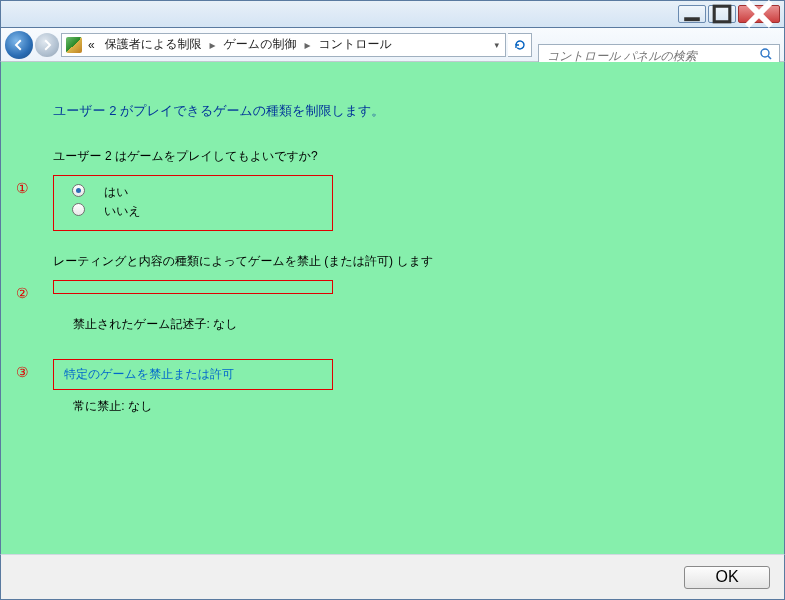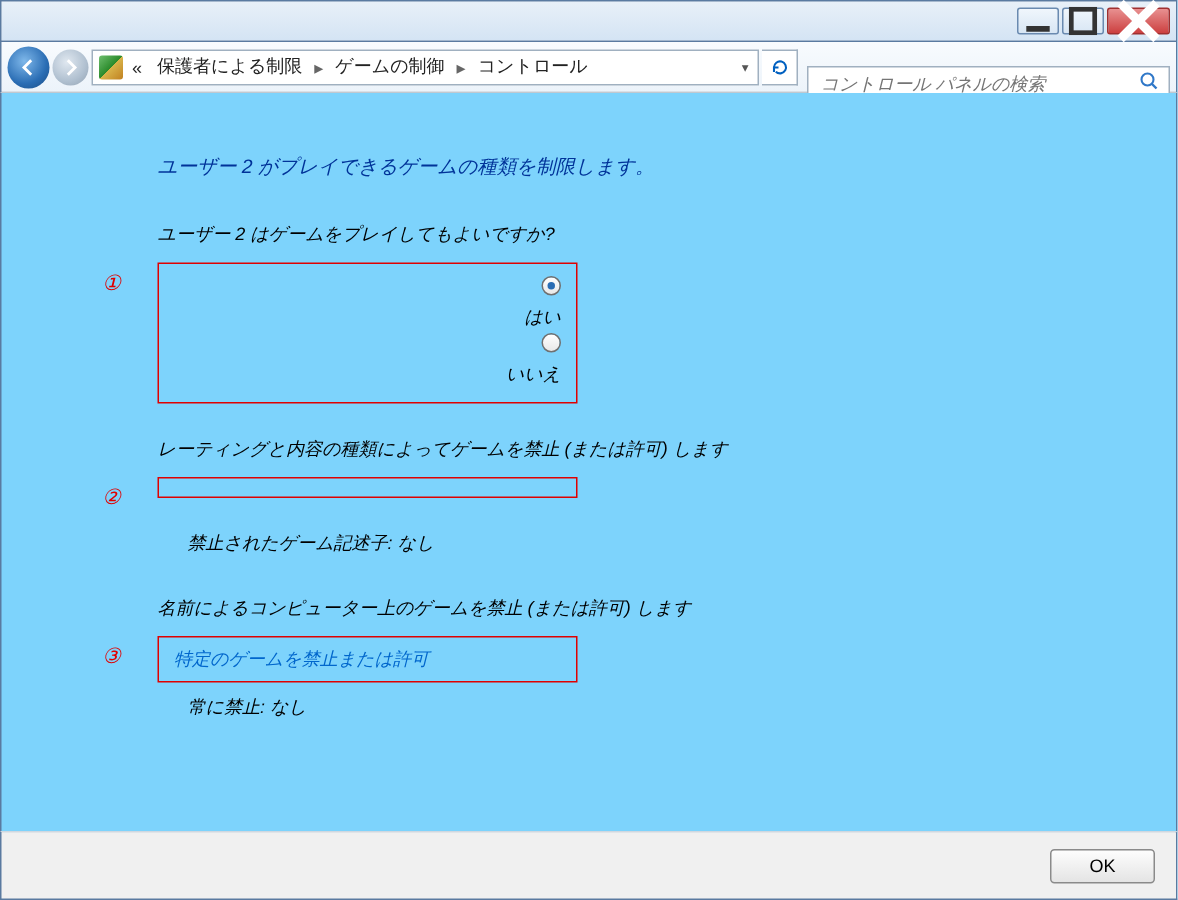--- a/index.html
+++ b/index.html
@@ -108,25 +108,24 @@
     flex: 1; border: none; outline: none;
     font-size: 12px; color: #888; font-style: italic;
     background: transparent;
   }
   .search .mag { color: #3078c8; }
   
   .content {
     flex: 1;
     border-left: 1px solid #5a7aa0;
     border-right: 1px solid #5a7aa0;
-    background: #7dd3fc;
-    padding: 40px 20px 0 104px;
+    background: #86efac;
+    padding: 40px 20px 0 52px;
     position: relative;
     overflow: hidden;
-    font-style: italic;
   }
   h1.page-title {
     color: #003399;
     font-size: 13px;
     font-weight: normal;
     margin: 0 0 28px 0;
   }
   .section-lead {
     color: #000;
     font-size: 12px;
@@ -141,24 +140,23 @@
   }
   .red-num {
     position: absolute;
     left: -38px;
     top: 4px;
     color: #e00000;
     font-size: 14px;
     font-weight: normal;
   }
   .radio-row {
-    display: flex; align-items: flex-end; gap: 6px;
+    display: flex; align-items: flex-start; gap: 19px;
     margin: 2px 0;
     padding-left: 8px;
-    flex-direction: column;
   }
   .radio {
     width: 13px; height: 13px;
     border: 1px solid #707070;
     border-radius: 50%;
     display: inline-flex; align-items: center; justify-content: center;
     background: linear-gradient(to bottom,#fff,#e8e8e8);
   }
   .radio.checked::after {
     content: ""; width: 5px; height: 5px;
@@ -179,25 +177,25 @@
     height: 46px;
     border: 1px solid #5a7aa0;
     border-top: 1px solid #d0d8e0;
     background: #f0f0f0;
     display: flex;
     align-items: center;
     justify-content: flex-end;
     padding: 0 14px;
   }
   .ok-btn {
-    width: 70px; height: 23px;
+    width: 86px; height: 23px;
     background: linear-gradient(to bottom,#fdfdfd,#e4e4e4);
     border: 1px solid #8a8a8a;
     border-radius: 3px;
-    font-size: 12px;
+    font-size: 16px;
     display: flex; align-items: center; justify-content: center;
   }
 </style>
 </head>
 <body>
 
 <div class="titlebar">
   <div class="win-btn">
     <svg viewBox="0 0 10 10">
         <line x1="2" y1="7" x2="8" y2="7" stroke="#333" stroke-width="1.5"></line>
@@ -270,21 +268,20 @@
       <span>いいえ</span>
     </div>
   </div>
 
   <p class="section-lead">レーティングと内容の種類によってゲームを禁止 (または許可) します</p>
   <div class="red-box" style="padding-bottom:6px;">
     <span class="red-num">②</span>
   </div>
   <p class="detail" style="margin-bottom:26px">禁止されたゲーム記述子: なし</p>
 
-  <p class="section-lead">名前によるコンピューター上のゲームを禁止 (または許可) します</p>
   <div class="red-box" style="padding-bottom:6px;">
     <span class="red-num">③</span>
     <span class="link">特定のゲームを禁止または許可</span>
   </div>
   <p class="detail" style="margin-top:-14px">常に禁止: なし</p>
 </div>
 
 <div class="footer">
   <div class="ok-btn">OK</div>
 </div>

